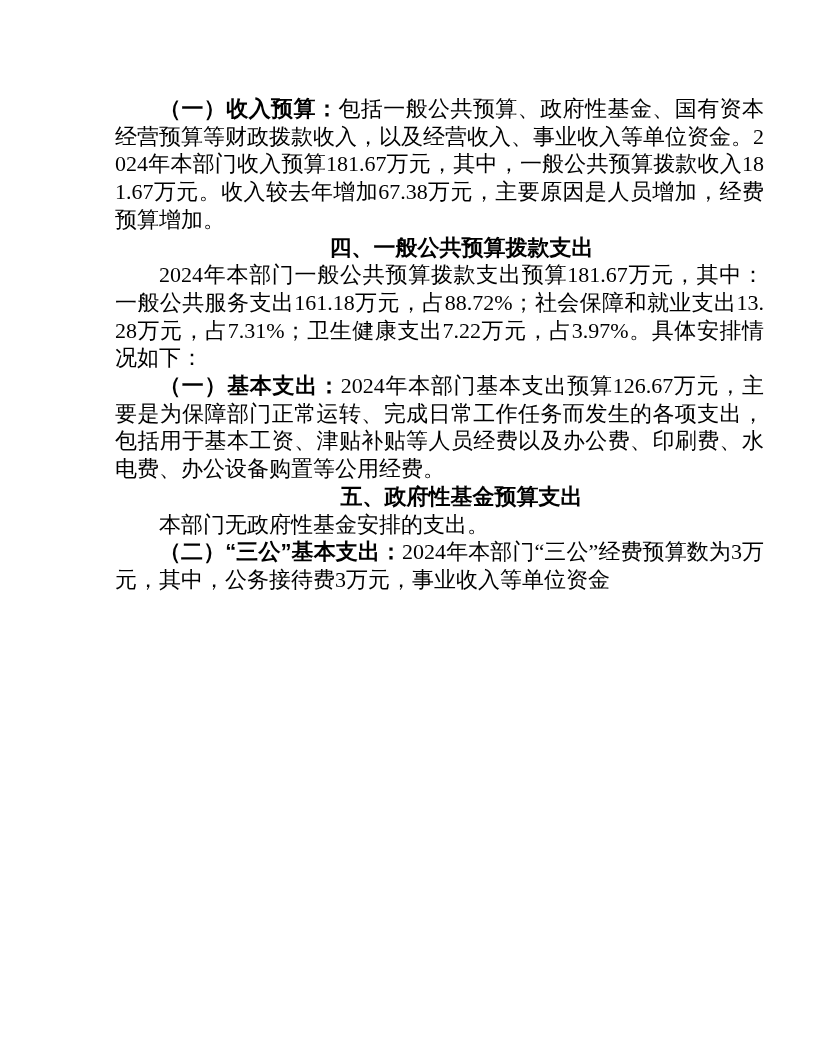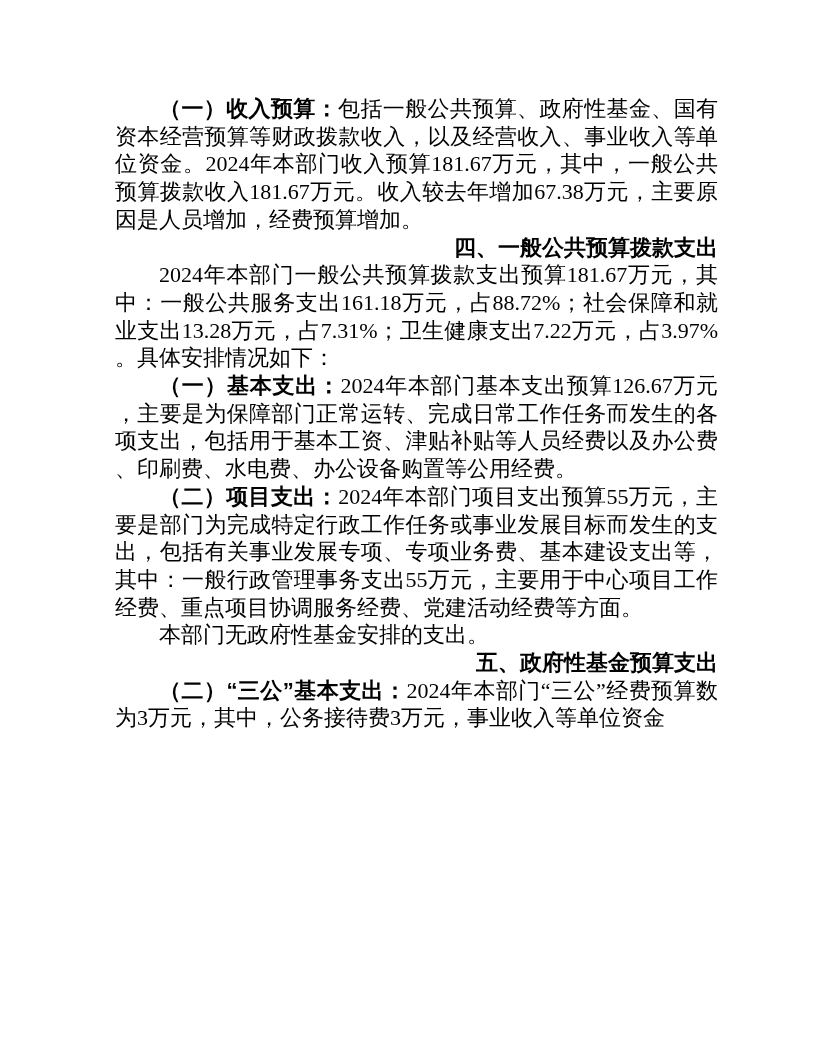--- a/index.html
+++ b/index.html
@@ -9,21 +9,21 @@
   }
   body {
     width: 816px;
     height: 1056px;
     overflow: hidden;
   }
   .page {
     box-sizing: border-box;
     width: 816px;
     height: 1056px;
-    padding: 95px 98px 0 115px;
+    padding: 95px 52px 0 115px;
     background: #ffffff;
     color: #000000;
   }
   .para {
     margin: 0;
     font-family: "Liberation Serif", "DejaVu Serif", serif;
     font-size: 22px;
     line-height: 27.7px;
     text-align: justify;
     text-indent: 44px;
@@ -31,40 +31,39 @@
     line-break: anywhere;
     color: #000000;
   }
   .para .lead {
     font-weight: bold;
     font-family: "Liberation Sans", "DejaVu Sans", sans-serif;
   }
   .para.heading {
     font-weight: bold;
     font-family: "Liberation Sans", "DejaVu Sans", sans-serif;
-    text-align: right;
+    text-align: center;
   }
 </style>
 </head>
 <body>
 
 <div class="page">
 
   <p class="para"><span class="lead">（一）收入预算：</span><span>包括一般公共预算、政府性基金、国有资本经营预算等财政拨款收入，以及经营收入、事业收入等单位资金。2024年本部门收入预算181.67万元，其中，一般公共预算拨款收入181.67万元。收入较去年增加67.38万元，主要原因是人员增加，经费预算增加。</span></p>
 
 
   <p class="para heading">四、一般公共预算拨款支出</p>
 
   <p class="para">2024年本部门一般公共预算拨款支出预算181.67万元，其中：一般公共服务支出161.18万元，占88.72%；社会保障和就业支出13.28万元，占7.31%；卫生健康支出7.22万元，占3.97%。具体安排情况如下：</p>
 
   <p class="para"><span class="lead">（一）基本支出：</span><span>2024年本部门基本支出预算126.67万元，主要是为保障部门正常运转、完成日常工作任务而发生的各项支出，包括用于基本工资、津贴补贴等人员经费以及办公费、印刷费、水电费、办公设备购置等公用经费。</span></p>
 
-  <p class="para"><span class="lead">（二）项目支出：</span><span>2024年本部门项目支出预算55万元，主要是部门为完成特定行政工作任务或事业发展目标而发生的支出，包括有关事业发展专项、专项业务费、基本建设支出等，其中：一般行政管理事务支出55万元，主要用于中心项目工作经费、重点项目协调服务经费、党建活动经费等方面。</span></p>
+
+  <p class="para heading">五、政府性基金预算支出</p>
 
   <p class="para">本部门无政府性基金安排的支出。</p>
-
-  <p class="para heading">五、政府性基金预算支出</p>
 
 
 
   <p class="para"><span class="lead">（二）“三公”基本支出：</span><span>2024年本部门“三公”经费预算数为3万元，其中，公务接待费3万元，事业收入等单位资金</span></p>
 
 </div>
 
 </body></html>

